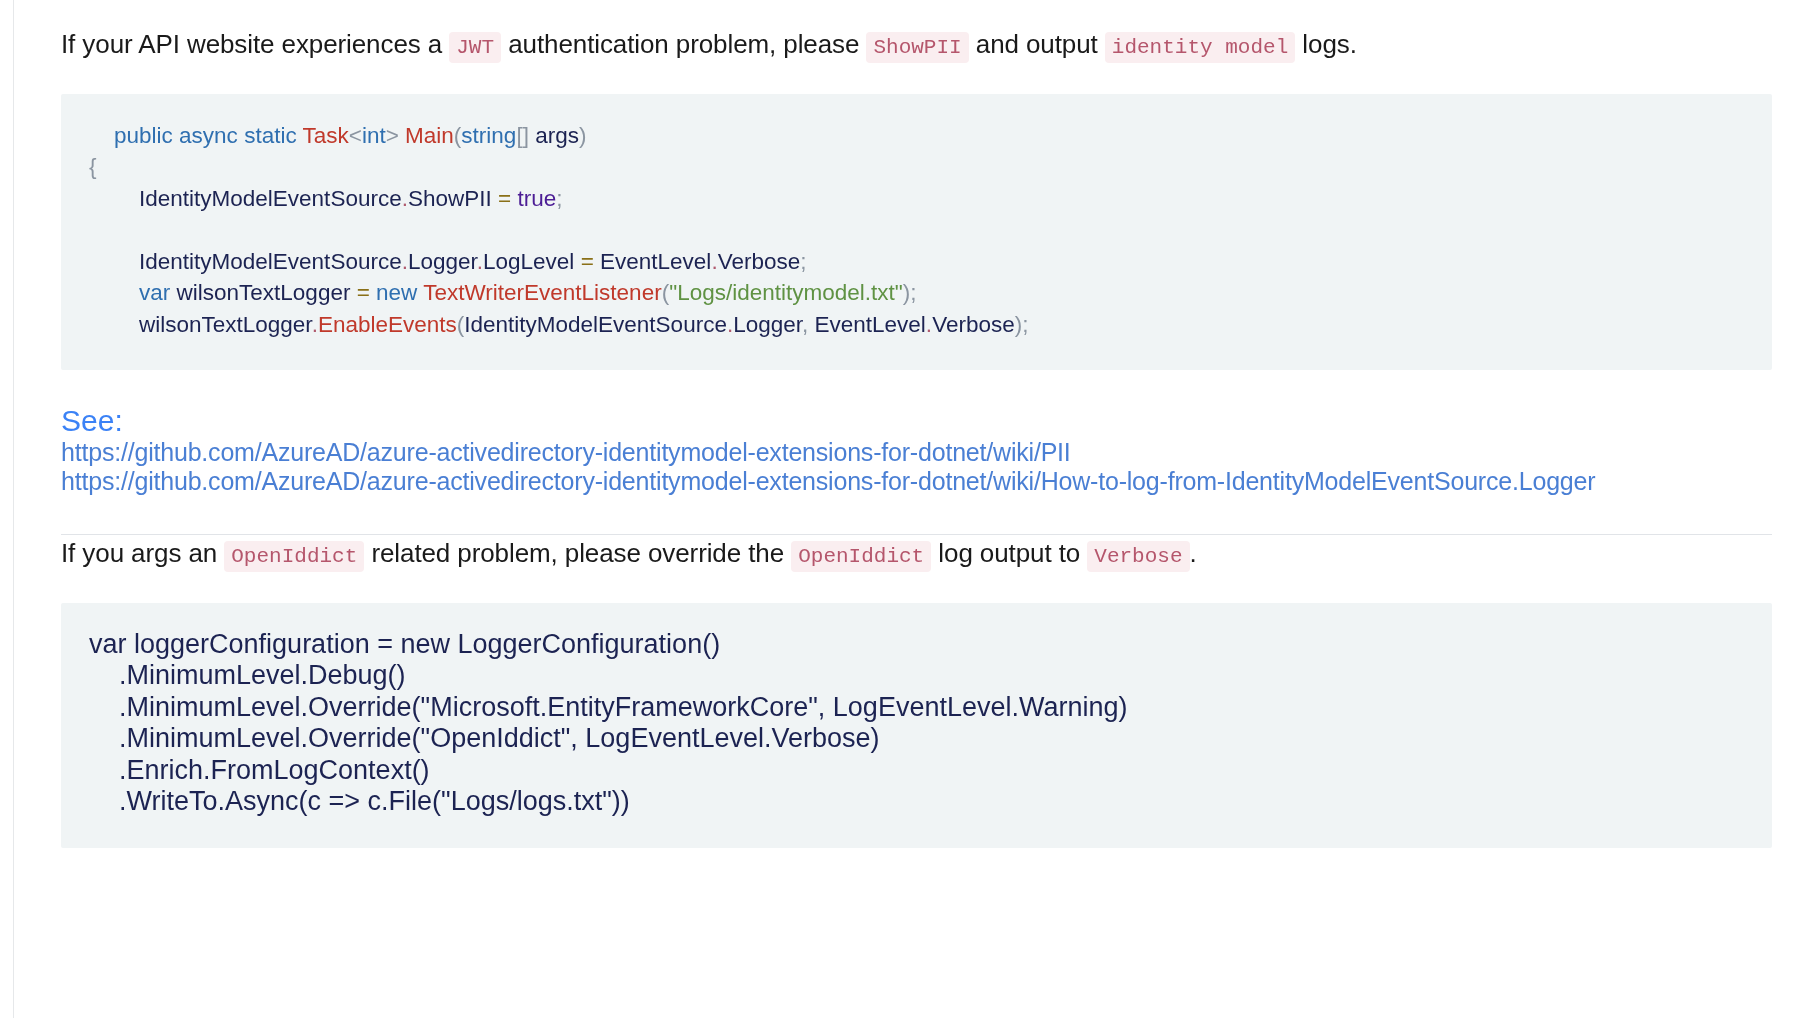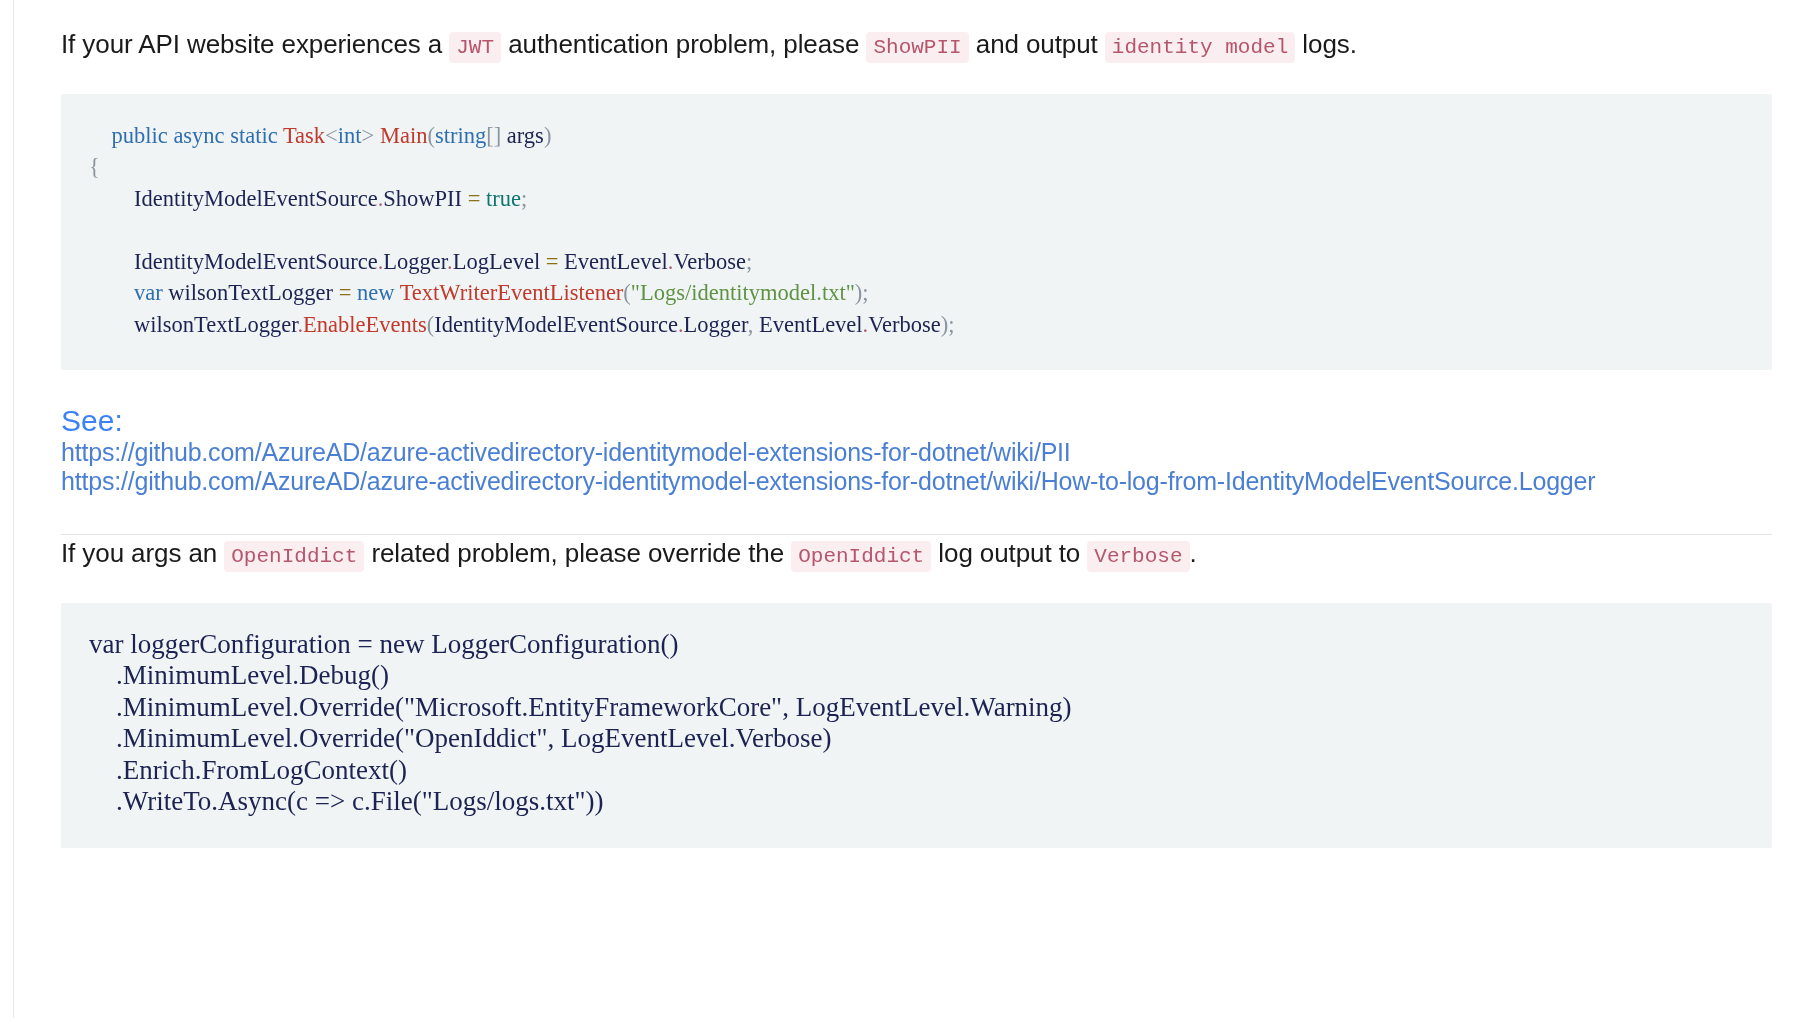--- a/index.html
+++ b/index.html
@@ -58,37 +58,37 @@
     letter-spacing: 0px;
   }
   .codeblock {
     background: #f0f4f5;
     margin: 30px 0 0 0;
     padding: 26px 0 30px 0;
     border-radius: 2px;
     overflow: hidden;
   }
   .codeblock .lines {
-    font-family: Liberation Serif, serif;
+    font-family: Liberation Sans, sans-serif;
     font-size: 22.5px;
     line-height: 31.5px;
     color: #24292f;
     padding: 0 28px;
     white-space: pre;
   }
   .codeblock .ln { display: block; min-height: 31.5px; }
   
   .k  { color: #2f6fb0; }          
   .ty { color: #c0392b; }          
   .id { color: #1c2352; }          
   .op { color: #8a7018; }          
   .pu { color: #8b95a1; }          
   .dot{ color: #b05a6e; }          
   .st { color: #5f9243; }          
-  .lit{ color: #0f766e; }          
+  .lit{ color: #4c1d95; }          
   .plain { color: #1c2352; }
 
   .see-label {
     font-size: 30px;
     margin: 34px 0 0 0;
     color: #3b82f6;
   }
   .link {
     display: block;
     font-size: 25px;

